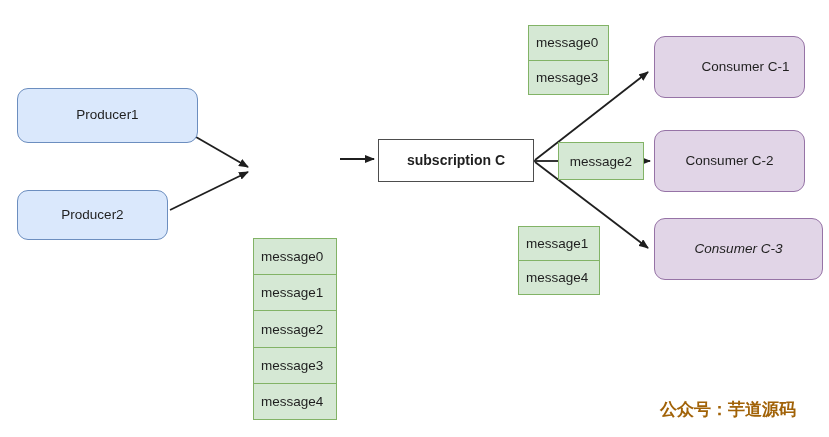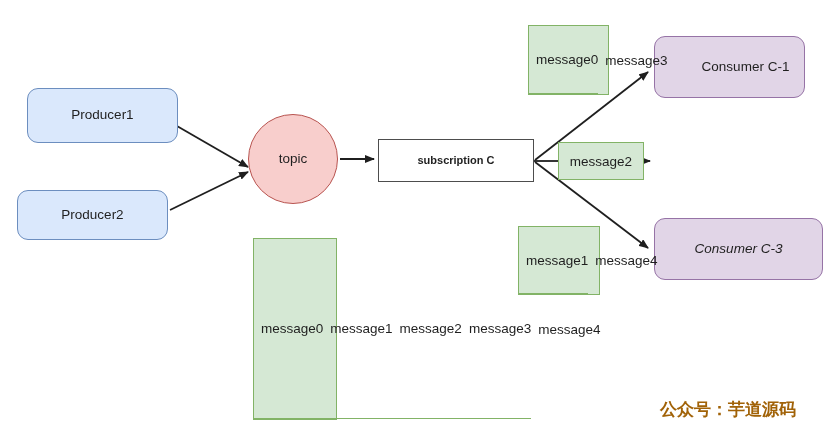--- a/index.html
+++ b/index.html
@@ -46,30 +46,30 @@
   }
   .topic {
     background: #f8cecc;
     border: 1.2px solid #b85450;
     border-radius: 50%;
   }
   .subscription {
     background: #ffffff;
     border: 1.6px solid #4d4d4d;
     font-weight: bold;
-    font-size: 11px;
+    font-size: 14px;
   }
   .msgstack {
     position: absolute;
     box-sizing: border-box;
     border: 1.2px solid #82b366;
     background: #d5e8d4;
     z-index: 2;
     display: flex;
-    flex-direction: row;
+    flex-direction: column;
   }
   .msgcell {
     box-sizing: border-box;
     flex: 1 1 auto;
     display: flex;
     align-items: center;
     padding-left: 7px;
     font-size: 13.5px;
     color: #1f1f1f;
     border-bottom: 1.2px solid #82b366;
@@ -116,40 +116,40 @@
       <line x1="340" y1="159" x2="374" y2="159"></line>
       <line x1="535" y1="160" x2="648" y2="72"></line>
       <line x1="644" y1="161" x2="650" y2="161"></line>
       <line x1="535" y1="162" x2="648" y2="248"></line>
     </g>
     <g stroke="#1f1f1f" stroke-width="1.8" fill="none">
       <line x1="534" y1="161" x2="559" y2="161"></line>
     </g>
   </svg>
 
-  <div class="node producer" style="left:27px; top:88px; width:151px; height:55px;">
+  <div class="node producer" style="left:17px; top:88px; width:181px; height:55px;">
     <span>Producer1</span>
   </div>
 
   <div class="node producer" style="left:17px; top:190px; width:151px; height:50px;">
     <span>Producer2</span>
   </div>
 
-  <div class="node topic" style="left:248px; top:114px; width:90px; height:90px;">
-    <span>topic</span>
-  </div>
 
   <div class="node subscription" style="left:378px; top:139px; width:156px; height:43px;">
     <span>subscription C</span>
   </div>
 
   <div class="node consumer" style="left:654px; top:36px; width:151px; height:62px;padding-left:32px;">
     <span>Consumer C-1</span>
   </div>
 
+  <div class="node consumer" style="left:654px; top:130px; width:151px; height:62px;">
+    <span>Consumer C-2</span>
+  </div>
 
   <div class="node consumer" style="left:654px; top:218px; width:169px; height:62px;font-style:italic;">
     <span>Consumer C-3</span>
   </div>
 
   <div class="msgstack" style="left:253px; top:238px; width:84px; height:182px;">
     <div class="msgcell">message0</div>
     <div class="msgcell">message1</div>
     <div class="msgcell">message2</div>
     <div class="msgcell">message3</div>

